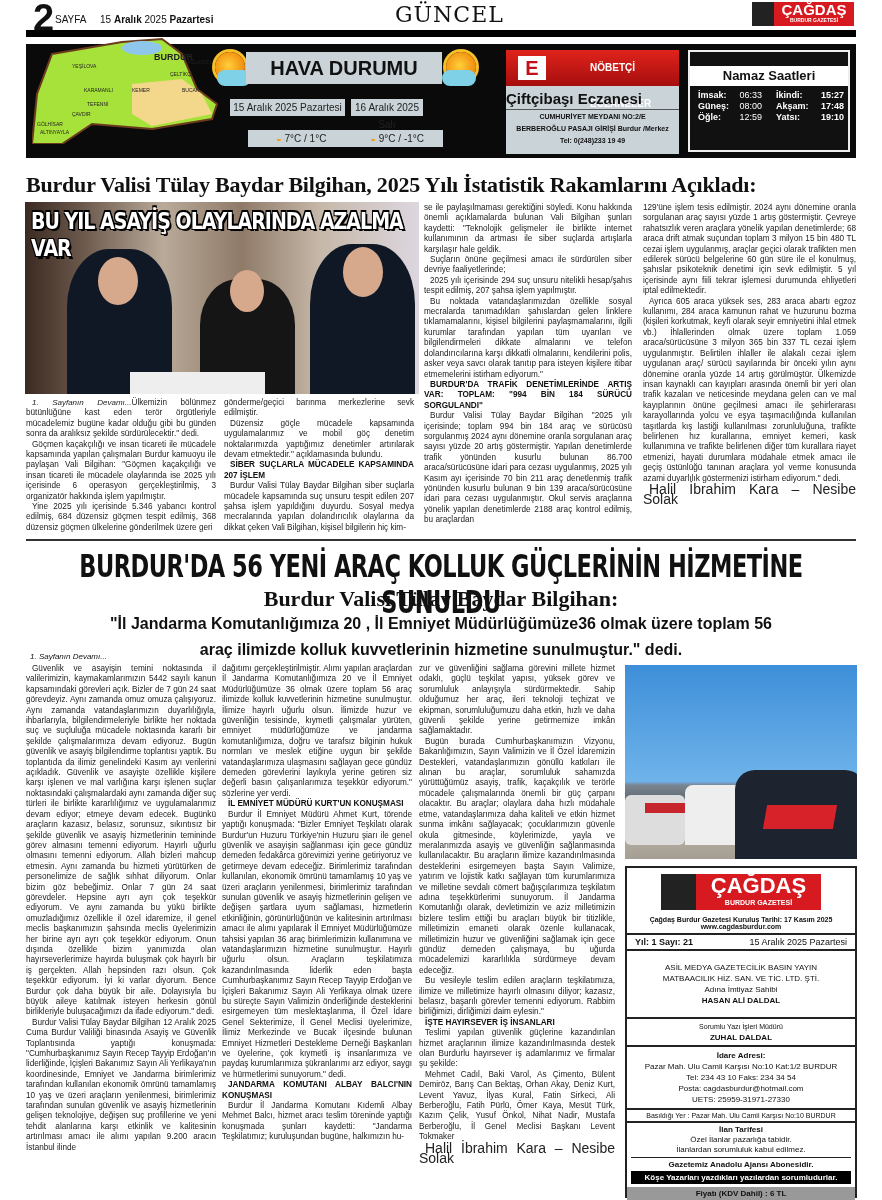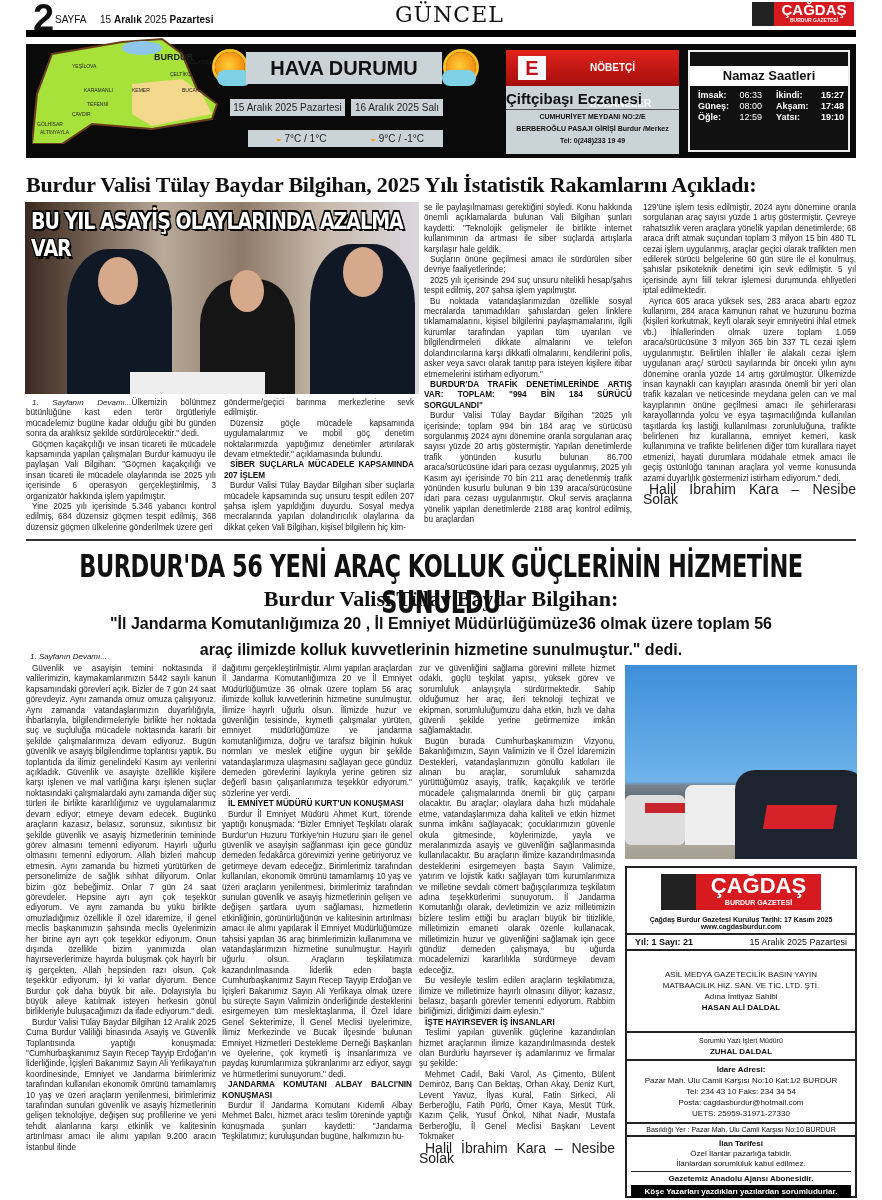--- a/index.html
+++ b/index.html
@@ -81,21 +81,21 @@
     <div class="sun"></div>
     <div class="cloud" style="margin-top:-12px;margin-left:2px"></div>
   </div>
 <div class="abs weather-title">HAVA DURUMU</div>
 <div class="abs" style="left:446px;top:52px">
     <div class="sun"></div>
     <div class="cloud" style="margin-top:-12px;margin-left:-4px"></div>
   </div>
 
 <div class="abs wbox" style="left:230px;top:99px;width:115px">15 Aralık 2025 Pazartesi</div>
-<div class="abs wbox" style="left:351px;top:99px;width:92px">16 Aralık  2025 Salı</div>
+<div class="abs wbox" style="left:351px;top:99px;width:72px">16 Aralık  2025 Salı</div>
 <div class="abs wbox" style="left:248px;top:130px;width:106px"><span style="color:#f0a020">◒ </span><span>7°C / 1°C</span></div>
 <div class="abs wbox" style="left:351px;top:130px;width:92px"><span style="color:#f0a020">◒ </span><span>9°C / -1°C</span></div>
 
 <div class="abs ecz">
   <div class="ecz-top">NÖBETÇİ ECZANELER</div>
   <div class="abs ecz-e">E</div>
   <div class="ecz-name">Çiftçibaşı Eczanesi</div>
   <div class="ecz-addr">CUMHURİYET MEYDANI NO:2/E</div>
   <div class="ecz-addr">BERBEROĞLU PASAJI GİRİŞİ Burdur /Merkez</div>
   <div class="ecz-addr">Tel:  0(248)233 19 49</div>
@@ -193,21 +193,21 @@
 <div class="abs imp">
   <div class="sec" style="padding:6px 0 3px">
     <div style="margin:0 auto;width:160px;height:36px;background:#d71920;border-left:35px solid #222;color:#fff;font-weight:900;font-size:22px;line-height:24px"><span>ÇAĞDAŞ</span><div style="font-size:7px;line-height:9px">BURDUR GAZETESİ</div></div>
     <div style="font-size:7px;font-weight:bold;margin-top:6px">Çağdaş Burdur Gazetesi Kuruluş Tarihi: 17 Kasım 2025</div>
     <div style="font-size:7px;font-weight:bold">www.cagdasburdur.com</div>
   </div>
   <div class="sec" style="font-size:9px;padding:2px 8px;display:flex;justify-content:space-between">
     <b>Yıl: 1  Sayı: 21</b>
     <span>15 Aralık 2025 Pazartesi</span>
   </div>
-  <div class="sec" style="padding:18px 0;line-height:11px">
+  <div class="sec" style="padding:11px 0;line-height:11px">
     <div>ASİL MEDYA GAZETECİLİK BASIN YAYIN</div>
     <div>MATBAACILIK HİZ. SAN. VE TİC. LTD. ŞTİ.</div>
     <div>Adına İmtiyaz Sahibi</div>
     <b>HASAN ALİ DALDAL</b>
   </div>
   <div class="sec" style="padding:2px 0;line-height:11px">
     <div style="font-size:7px">Sorumlu Yazı İşleri Müdürü</div>
     <b>ZUHAL DALDAL</b>
   </div>
   <div class="sec" style="padding:3px 0;line-height:11px">

